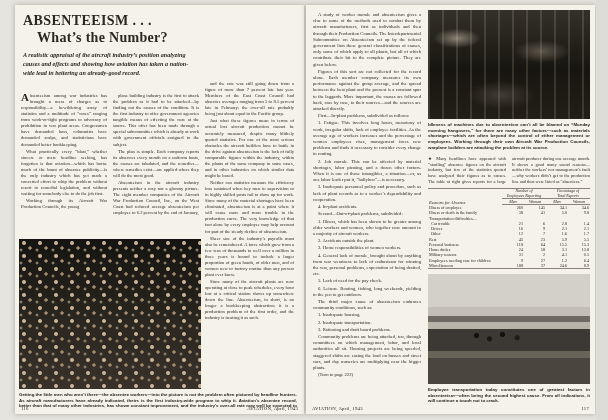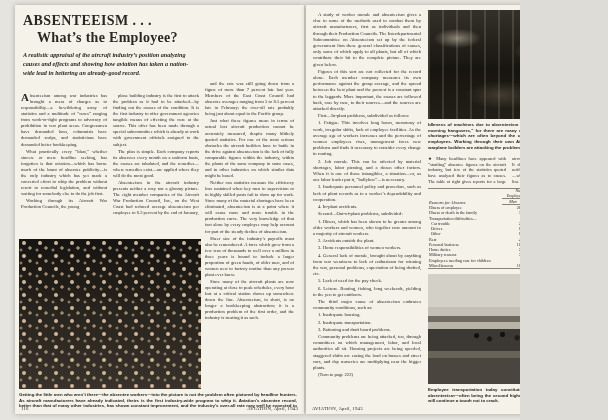--- a/index.html
+++ b/index.html
@@ -1,16 +1,16 @@
 <!DOCTYPE html>
 <html><head>
 <meta charset="utf-8">
 <style>
   html,body{margin:0;padding:0;background:#dedcd6;}
-  .spread{position:relative;width:520px;height:420px;background:#e6e4de;overflow:hidden;
+  .spread{position:relative;width:596px;height:420px;background:#e6e4de;overflow:hidden;
           font-family:"Liberation Serif", serif;color:#2b2823;}
   .page{position:absolute;top:5px;width:289px;height:409px;background:#f5f2ea;
         box-shadow:0 0 5px rgba(60,55,45,.35);}
   .page-left{left:15px;}
   .page-right{left:306px;}
 
   .title-1{position:absolute;left:8px;top:8px;font-size:14px;font-weight:bold;letter-spacing:.4px;}
   .title-2{position:absolute;left:22px;top:25px;font-size:14px;font-weight:bold;letter-spacing:.3px;}
   .standfirst{position:absolute;left:8px;top:46px;width:176px;font-size:6.2px;line-height:1.45;
               font-weight:bold;font-style:italic;text-align:left;}
@@ -62,21 +62,21 @@
   .folio{position:absolute;left:6px;right:6px;bottom:3px;display:flex;justify-content:space-between;
          font-size:4.8px;letter-spacing:.2px;}
 </style>
 </head>
 <body>
 
 <div class="spread">
 
   <div class="page page-left">
     <div class="title-1">ABSENTEEISM . . .</div>
-    <div class="title-2">What’s the Employee?</div>
+    <div class="title-2">What’s the Number?</div>
     <div class="standfirst">A realistic appraisal of the aircraft industry’s position analyzing causes and effects and showing how aviation has taken a nation-wide lead in bettering an already-good record.</div>
 
     <div class="bodycol" style="left:6px;top:88px;width:86px;height:144px">
         <p class="dc">Absenteeism among war industries has brought a mess of charges as to responsibility—a bewildering array of statistics and a multitude of “cures” ranging from work-or-fight programs to advocacy of prohibition in war plant areas. Congressmen have demanded laws, columnists have demanded scalps, and statisticians have demanded better bookkeeping.</p>
         <p>What practically every “blast,” whether sincere or mere headline seeking, has forgotten is that aviation—which has borne much of the brunt of absentee publicity—is the only industry which has yet made a concerted effort to whip the problem without resort to remedial legislation, and without waiting for somebody else to do the job first.</p>
         <p>Working through its Aircraft War Production Councils, the young</p>
       </div>
     <div class="bodycol" style="left:98px;top:88px;width:86px;height:144px">
         <p>plane building industry is the first to attack the problem as it had to be attacked—by finding out the causes of the condition. It is the first industry to offer government agencies tangible means of effecting the cure at the source. This offer has been made through a special subcommittee which is already at work with government officials assigned to the subject.</p>
         <p>The plan is simple. Each company reports its absences every month on a uniform basis, the causes are tabulated, and the remedies—where remedies exist—are applied where they will do the most good.</p>

